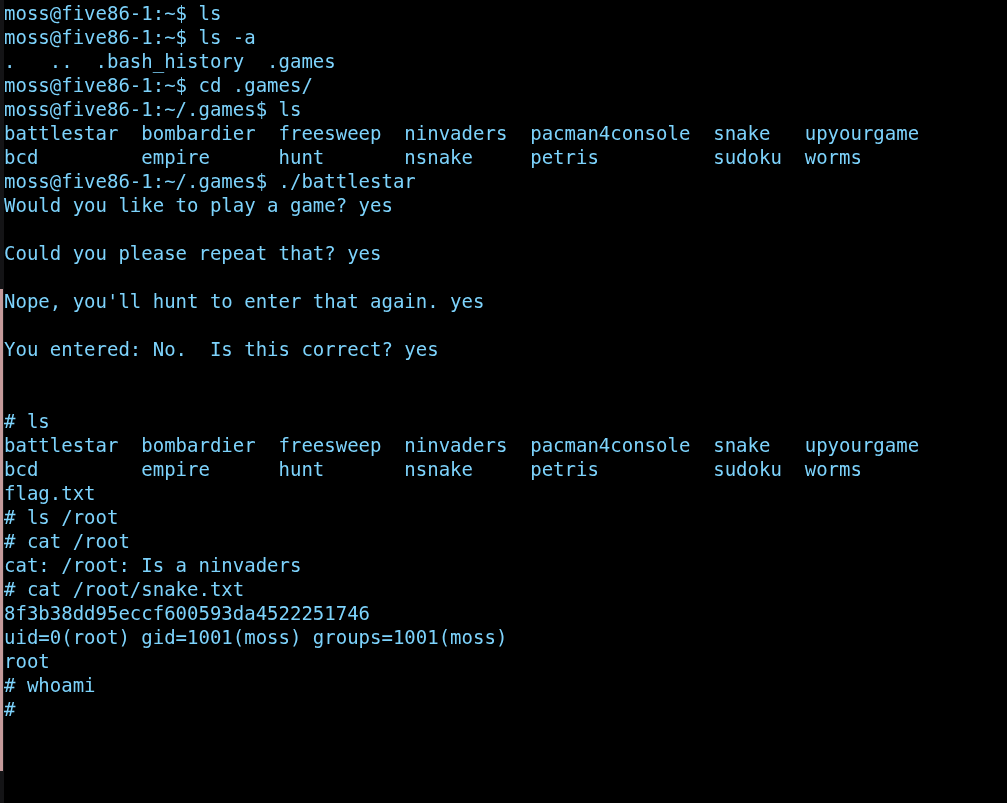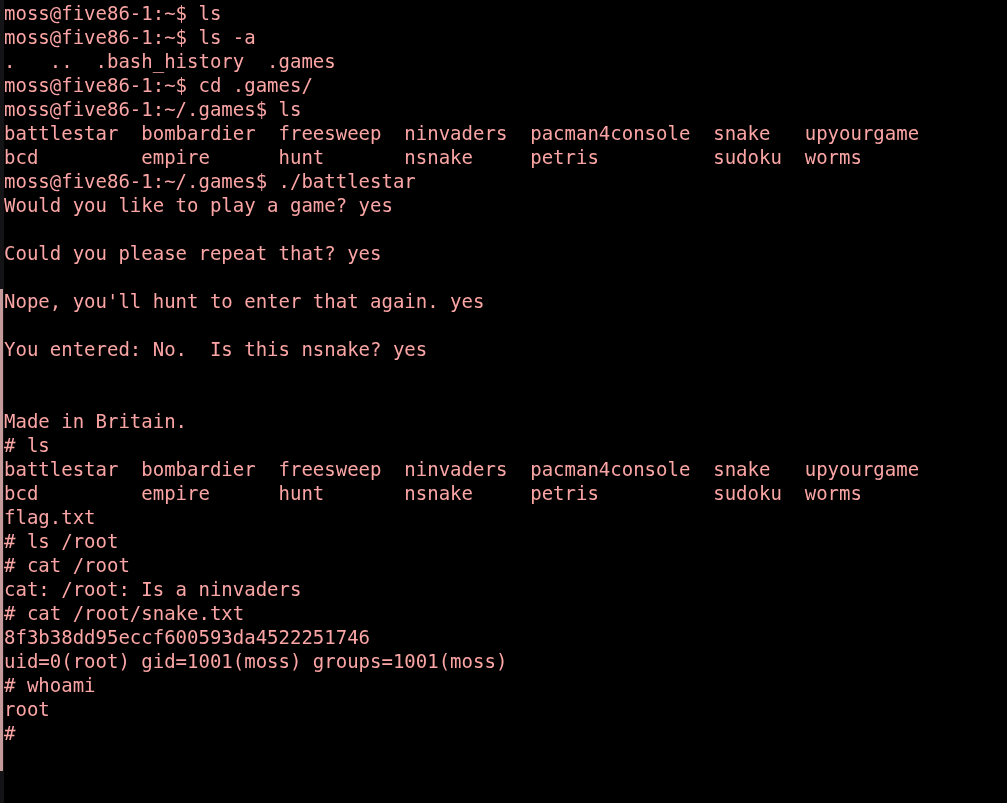--- a/index.html
+++ b/index.html
@@ -38,21 +38,21 @@
     height: 803px;
     padding: 1px 0 0 0;
     box-sizing: border-box;
   }
   .term-line {
     display: block;
     height: 24px;
     line-height: 24px;
     font-size: 19px;
     letter-spacing: 0px;
-    color: #fca5a5;
+    color: #7dd3fc;
     white-space: pre;
     font-family: "DejaVu Sans Mono", "Liberation Mono", monospace;
     -webkit-font-smoothing: none;
   }
   .term-line.blank {
     color: transparent;
   }
 </style>
 </head>
 <body>
@@ -71,32 +71,31 @@
       <span class="term-line">moss@five86-1:~/.games$ ls</span>
       <span class="term-line">battlestar  bombardier  freesweep  ninvaders  pacman4console  snake   upyourgame</span>
       <span class="term-line">bcd         empire      hunt       nsnake     petris          sudoku  worms</span>
       <span class="term-line">moss@five86-1:~/.games$ ./battlestar</span>
       <span class="term-line">Would you like to play a game? yes</span>
       <span class="term-line blank">&nbsp;</span>
       <span class="term-line">Could you please repeat that? yes</span>
       <span class="term-line blank">&nbsp;</span>
       <span class="term-line">Nope, you'll hunt to enter that again. yes</span>
       <span class="term-line blank">&nbsp;</span>
-      <span class="term-line">You entered: No.  Is this nsnake? yes</span>
+      <span class="term-line">You entered: No.  Is this correct? yes</span>
       <span class="term-line blank">&nbsp;</span>
       <span class="term-line blank">&nbsp;</span>
-      <span class="term-line">Made in Britain.</span>
       <span class="term-line"># ls</span>
       <span class="term-line">battlestar  bombardier  freesweep  ninvaders  pacman4console  snake   upyourgame</span>
       <span class="term-line">bcd         empire      hunt       nsnake     petris          sudoku  worms</span>
       <span class="term-line">flag.txt</span>
       <span class="term-line"># ls /root</span>
       <span class="term-line"># cat /root</span>
       <span class="term-line">cat: /root: Is a ninvaders</span>
       <span class="term-line"># cat /root/snake.txt</span>
       <span class="term-line">8f3b38dd95eccf600593da4522251746</span>
       <span class="term-line">uid=0(root) gid=1001(moss) groups=1001(moss)</span>
+      <span class="term-line">root</span>
       <span class="term-line"># whoami</span>
-      <span class="term-line">root</span>
       <span class="term-line">#</span>
     </div>
 
 </div>
 
 </body></html>

